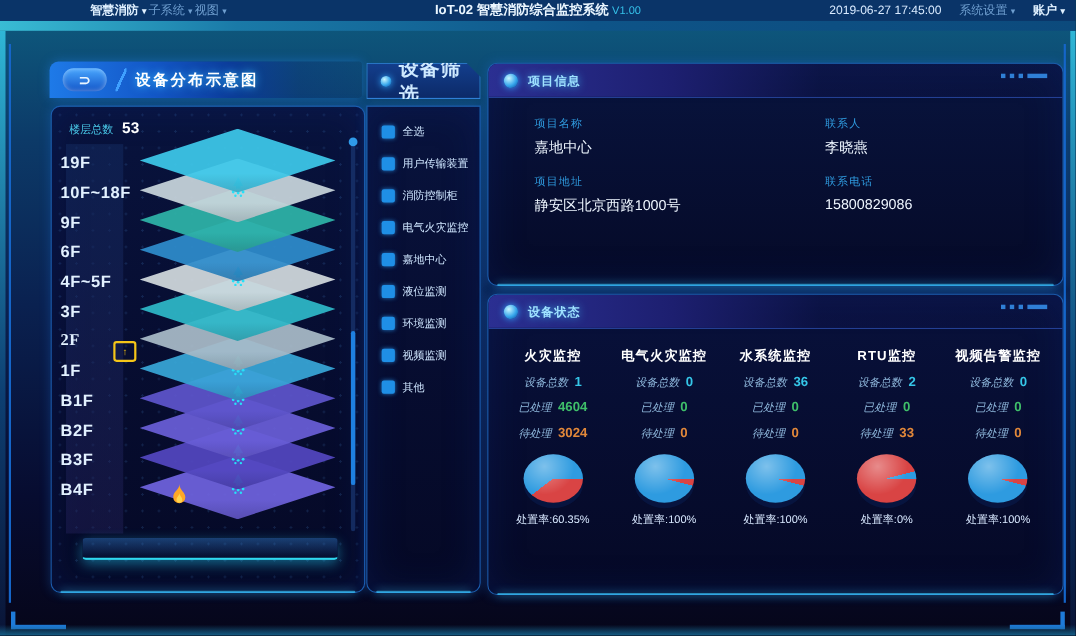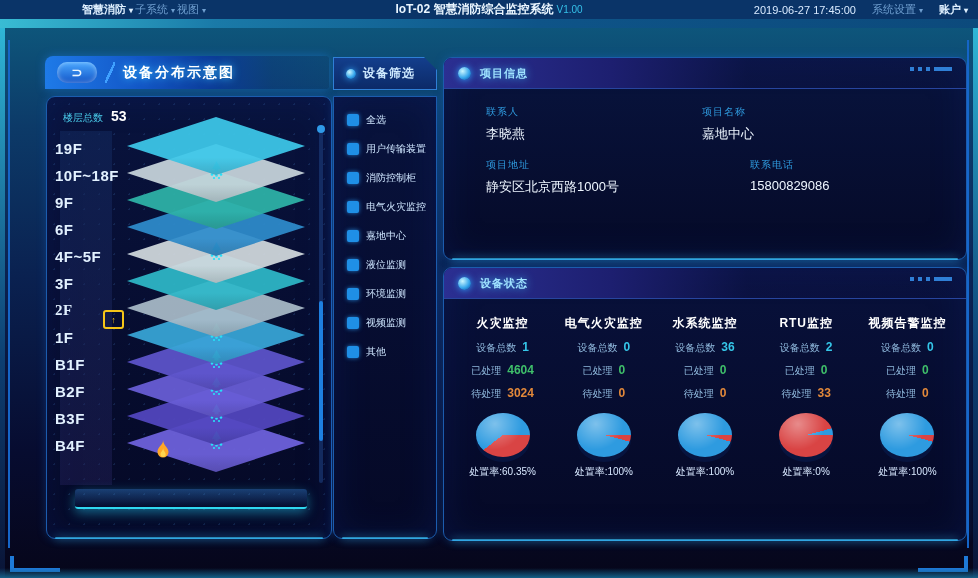--- a/index.html
+++ b/index.html
@@ -56,21 +56,21 @@
   .logo-box{width:40px;height:21px;margin:0 8px 0 12px;border-radius:10px;
     background:linear-gradient(180deg,#4aa8ff,#1255c8);display:flex;align-items:center;justify-content:center;
     color:#eaf6ff;font-weight:bold;font-size:13px;box-shadow:inset 0 0 5px rgba(255,255,255,.45);}
   .lheader .slash{width:10px;height:21px;margin-right:8px;
     background:linear-gradient(115deg,transparent 44%,#3fa0ff 44%,#3fa0ff 58%,transparent 58%);}
   .lheader .ttl{color:#fff;font-weight:bold;font-size:14px;letter-spacing:2px;text-shadow:0 0 8px #35c0ff;}
   .ftab{position:absolute;left:333px;top:57px;width:102px;height:31px;z-index:12;cursor:pointer;
     background:linear-gradient(180deg,#133e8c,#0c2a68);border:1px solid #2f7fd6;
     clip-path:polygon(0 0,calc(100% - 13px) 0,100% 13px,100% 100%,0 100%);
     display:flex;align-items:center;}
-  .ftab .ttl{color:#cfeaff;font-size:12px;font-weight:bold;letter-spacing:1px;}
+  .ftab .ttl{color:#cfeaff;font-size:18px;font-weight:bold;letter-spacing:1px;}
   .ftab .orb{width:10px;height:10px;margin:0 7px 0 12px;}
   .bpanel{left:46px;top:96px;width:284px;height:441px;
     background-image:radial-gradient(rgba(90,170,255,.14) 1px,transparent 1px),
       linear-gradient(180deg,rgba(8,16,58,.93),rgba(5,9,38,.96));
     background-size:15px 15px,100% 100%;}
   .floor-total{position:absolute;left:16px;top:11px;display:flex;align-items:baseline;gap:8px;}
   .floor-total .k{color:#49c9e8;font-size:10px;}
   .floor-total .v{color:#fff;font-weight:bold;font-size:14px;}
   .floor-col-strip{position:absolute;left:13px;top:34px;width:52px;height:354px;
     background:linear-gradient(180deg,rgba(18,40,92,.6),rgba(40,36,96,.4));}
@@ -101,21 +101,21 @@
   .prow{display:flex;margin-bottom:15px;}
   .pfield{width:55%;}
   .pfield.r{width:45%;}
   .plabel{color:#2f9ade;font-size:10px;margin-bottom:6px;letter-spacing:1px;}
   .pvalue{color:#eef6ff;font-size:13px;}
   .spanel{left:443px;top:267px;width:522px;height:272px;}
   .status-cols{display:flex;padding:10px 8px 0 8px;}
   .status-col{flex:1;text-align:center;}
   .col-title{color:#fff;font-weight:bold;font-size:12px;margin:6px 0 8px;letter-spacing:1px;}
   .kv{display:flex;justify-content:center;gap:6px;margin-bottom:8px;font-size:10px;align-items:baseline;}
-  .kv .k{color:#8fb8dc;}
+  .kv .k{color:#8fb8dc;font-style:italic;}
   .kv .v{font-size:12px;font-weight:bold;}
   .v.total{color:#35c6e8;}
   .v.done{color:#3fbf6a;}
   .v.pending{color:#e2883a;}
   .pie{width:54px;height:44px;border-radius:50%;margin:12px auto 8px;position:relative;
     box-shadow:0 5px 0 rgba(8,24,70,.75);}
   .pie::after{content:"";position:absolute;inset:0;border-radius:50%;
     background:radial-gradient(ellipse at 35% 25%,rgba(255,255,255,.38),rgba(255,255,255,0) 55%);}
   .rate{color:#d8e8ff;font-size:10px;}
 </style>
@@ -340,27 +340,27 @@
       <span class="ptitle">项目信息</span>
       <span class="dashes">
           <i></i>
           <i></i>
           <i></i>
           <i class="w"></i>
         </span>
     </div>
     <div class="pbody">
       <div class="prow">
+        <div class="pfield">
+          <div class="plabel">项目名称</div>
+          <div class="pvalue">嘉地中心</div>
+        </div>
         <div class="pfield r">
           <div class="plabel">联系人</div>
           <div class="pvalue">李晓燕</div>
-        </div>
-        <div class="pfield">
-          <div class="plabel">项目名称</div>
-          <div class="pvalue">嘉地中心</div>
         </div>
       </div>
       <div class="prow">
         <div class="pfield">
           <div class="plabel">项目地址</div>
           <div class="pvalue">静安区北京西路1000号</div>
         </div>
         <div class="pfield r">
           <div class="plabel">联系电话</div>
           <div class="pvalue">15800829086</div>

